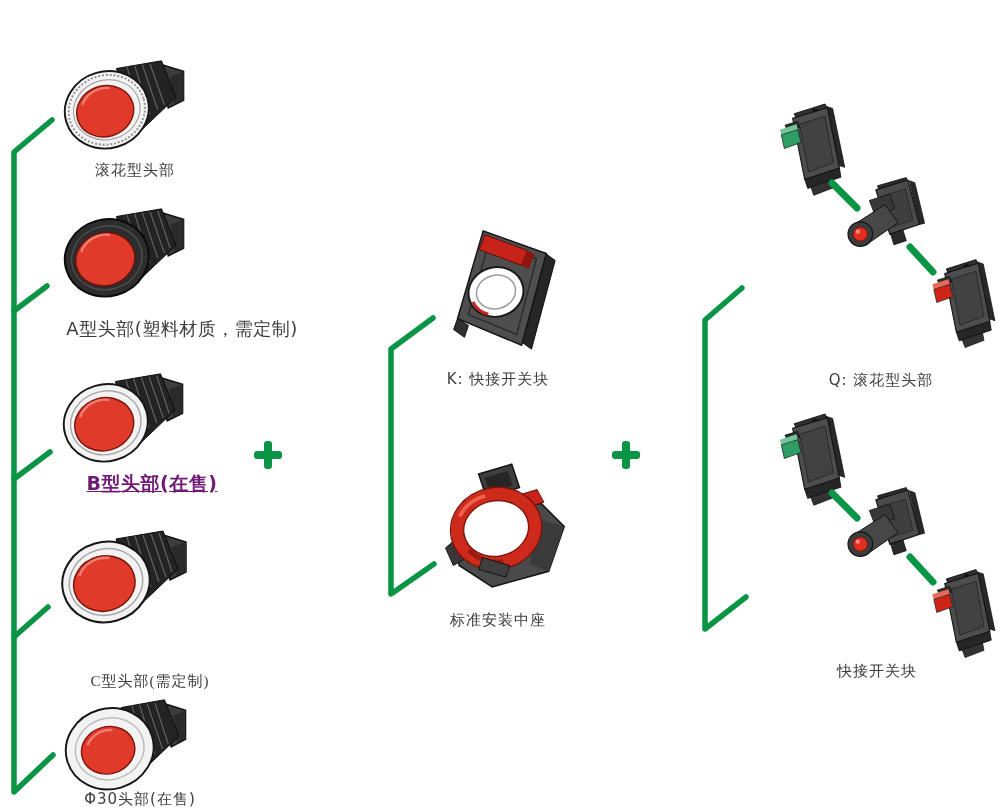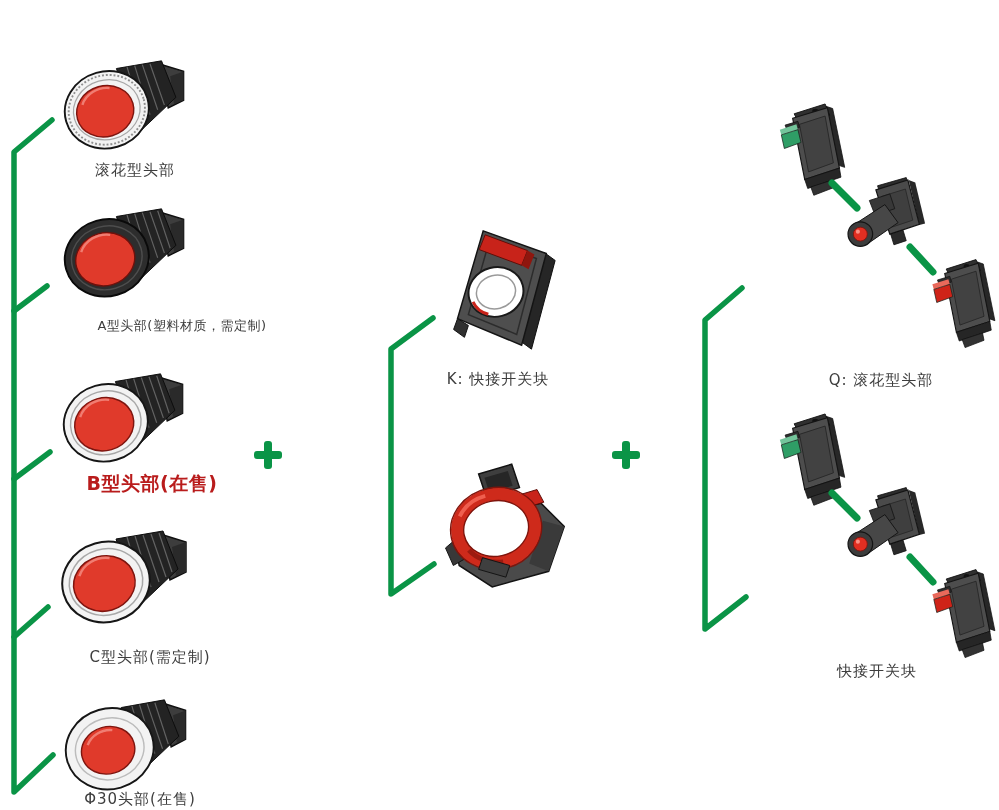--- a/index.html
+++ b/index.html
@@ -12,22 +12,22 @@
   }
   .overlay { position:absolute; left:0; top:0; width:999px; height:810px; pointer-events:none; }
   .bracket { fill:none; stroke:#0a9446; stroke-width:5.5; stroke-linecap:round; stroke-linejoin:round; }
   .tick { stroke:#0a9446; stroke-width:5.5; stroke-linecap:round; }
   .fig { position:absolute; }
   .fig svg { display:block; width:100%; height:100%; }
   .lbl {
     position:absolute; text-align:center; white-space:nowrap;
     font-size:15px; color:#3d3d3d; letter-spacing:1px;
   }
-  .lbl.small { font-size:13px; letter-spacing:0.5px;text-align:center; }
-  .lbl.bold { font-size:19px; font-weight:bold; color:#b91c1c; letter-spacing:0.5px; }
+  .lbl.small { font-size:18px; letter-spacing:0.5px;text-align:center; }
+  .lbl.bold { font-size:19px; font-weight:bold; color:#701a75; letter-spacing:0.5px;text-decoration:underline; }
   .plus { position:absolute; width:28px; height:28px; }
   .plus::before { content:""; position:absolute; left:0; top:10px; width:28px; height:8px; background:#0a9446; border-radius:3px; }
   .plus::after  { content:""; position:absolute; left:10px; top:0; width:8px; height:28px; background:#0a9446; border-radius:3px; }
   .dash { stroke:#0a9446; stroke-width:7; stroke-linecap:round; }
 </style>
 </head>
 <body>
 
 <div class="canvas">
 
@@ -238,21 +238,22 @@
       <use href="#sym-switch" x="230" y="162" width="80" height="105" style="--tab:#cf2318; --tabtop:#e9695b"></use>
     </svg>
   </div>
 
   <div class="plus" style="left:254px; top:441px;"></div>
   <div class="plus" style="left:612px; top:441px;"></div>
 
   <div class="lbl" style="left:35px; top:161px; width:200px;">滚花型头部</div>
   <div class="lbl small" style="left:57px; top:317px; width:250px;">A型头部(塑料材质，需定制)</div>
   <div class="lbl bold" style="left:52px; top:471px; width:200px;">B型头部(在售)</div>
-  <div class="lbl" style="left:50px; top:648px; width:200px;">C型头部(需定制)</div>
+  <div class="lbl" style="left:50px; top:672px; width:200px;font-family:Liberation Serif, serif;">C型头部(需定制)</div>
   <div class="lbl" style="left:40px; top:790px; width:200px;">Φ30头部(在售)</div>
 
   <div class="lbl" style="left:398px; top:370px; width:200px;">K: 快接开关块</div>
+  <div class="lbl" style="left:398px; top:611px; width:200px;">标准安装中座</div>
 
   <div class="lbl" style="left:781px; top:371px; width:200px;">Q: 滚花型头部</div>
   <div class="lbl" style="left:777px; top:662px; width:200px;">快接开关块</div>
 
 </div>
 
 </body></html>

